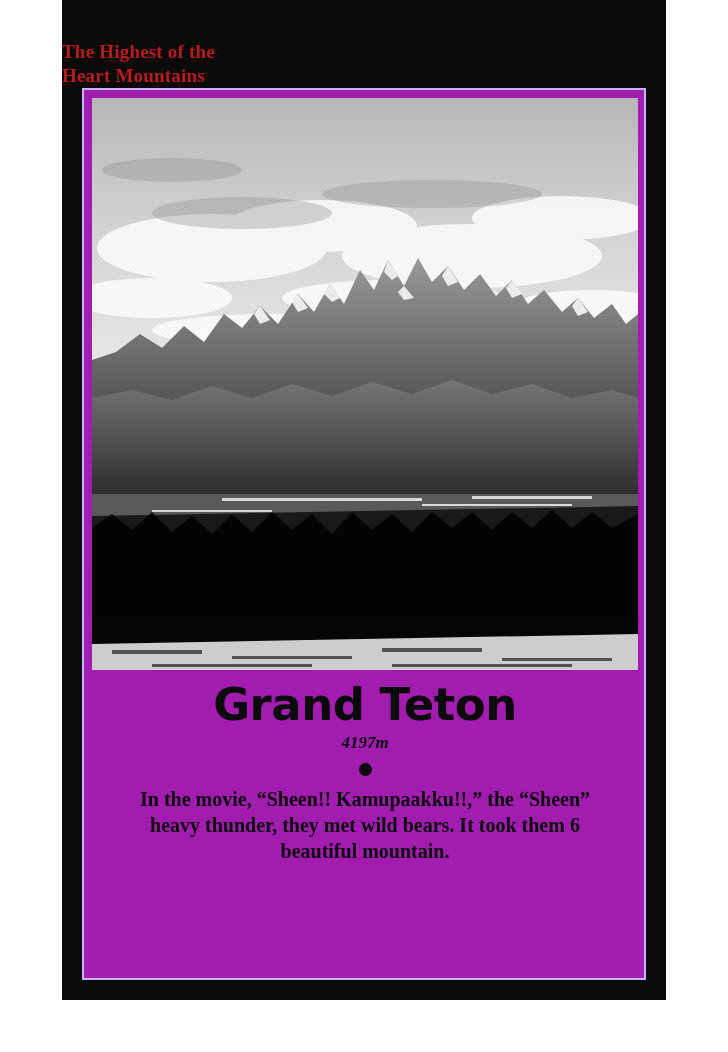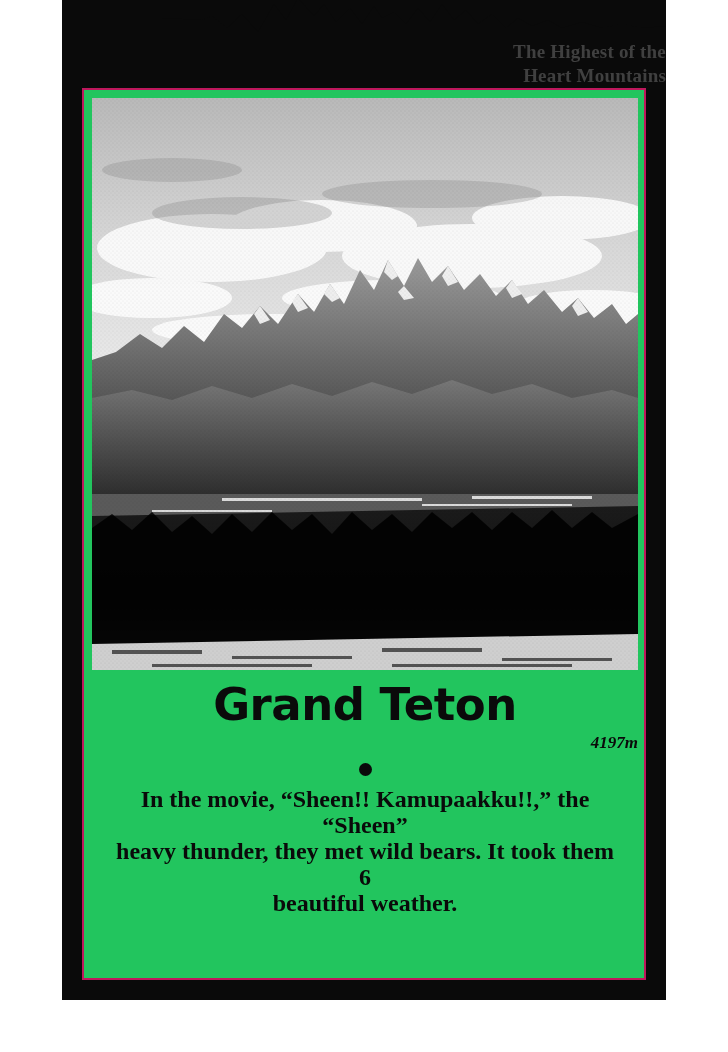--- a/index.html
+++ b/index.html
@@ -40,39 +40,39 @@
     width: 604px;
     height: 96px;
   }
   .peaks svg { display: block; }
 
   .banner-title {
     position: absolute;
     left: 62px;
     top: 40px;
     width: 604px;
-    text-align: right;
-    color: #404040;
+    text-align: left;
+    color: #b91c1c;
     font-family: "Liberation Serif", serif;
     font-weight: bold;
     font-size: 19px;
     line-height: 24px;
     letter-spacing: 0.2px;
     z-index: 5;
   }
 
   
   .card {
     position: absolute;
     left: 82px;
     top: 88px;
     width: 564px;
     height: 892px;
-    background: #22c55e;
-    border: 2px solid #be185d;
+    background: #a21caf;
+    border: 2px solid #c4b5fd;
     box-sizing: border-box;
     overflow: hidden;
   }
 
   
   .photo {
     position: absolute;
     left: 8px;
     top: 8px;
     width: 546px;
@@ -100,33 +100,32 @@
     margin: 0;
   }
   .elevation {
     font-family: "Liberation Serif", serif;
     font-style: italic;
     font-weight: bold;
     font-size: 17px;
     line-height: 22px;
     color: #0a0a0a;
     margin: 2px 0 0 0;
-    text-align: right;
   }
   .dot {
     width: 13px;
     height: 13px;
     border-radius: 50%;
     background: #0a0a0a;
     margin: 9px auto 10px auto;
   }
   .body-text {
     font-family: "Liberation Serif", serif;
     font-weight: bold;
-    font-size: 24px;
+    font-size: 20px;
     line-height: 26px;
     color: #0a0a0a;
     margin: 0 auto;
     width: 510px;
   }
   .body-text p { margin: 0; }
 </style>
 </head>
 <body>
 
@@ -262,18 +261,18 @@
       </svg>
     </div>
 
     <div class="caption">
       <div class="mountain-name">Grand Teton</div>
       <div class="elevation">4197m</div>
       <div class="dot"></div>
       <div class="body-text">
         <p>In the movie, “Sheen!! Kamupaakku!!,” the “Sheen”</p>
         <p>heavy thunder, they met wild bears.  It took them 6</p>
-        <p>beautiful weather.</p>
+        <p>beautiful mountain.</p>
       </div>
     </div>
 
   </div>
 </div>
 
 </body></html>

